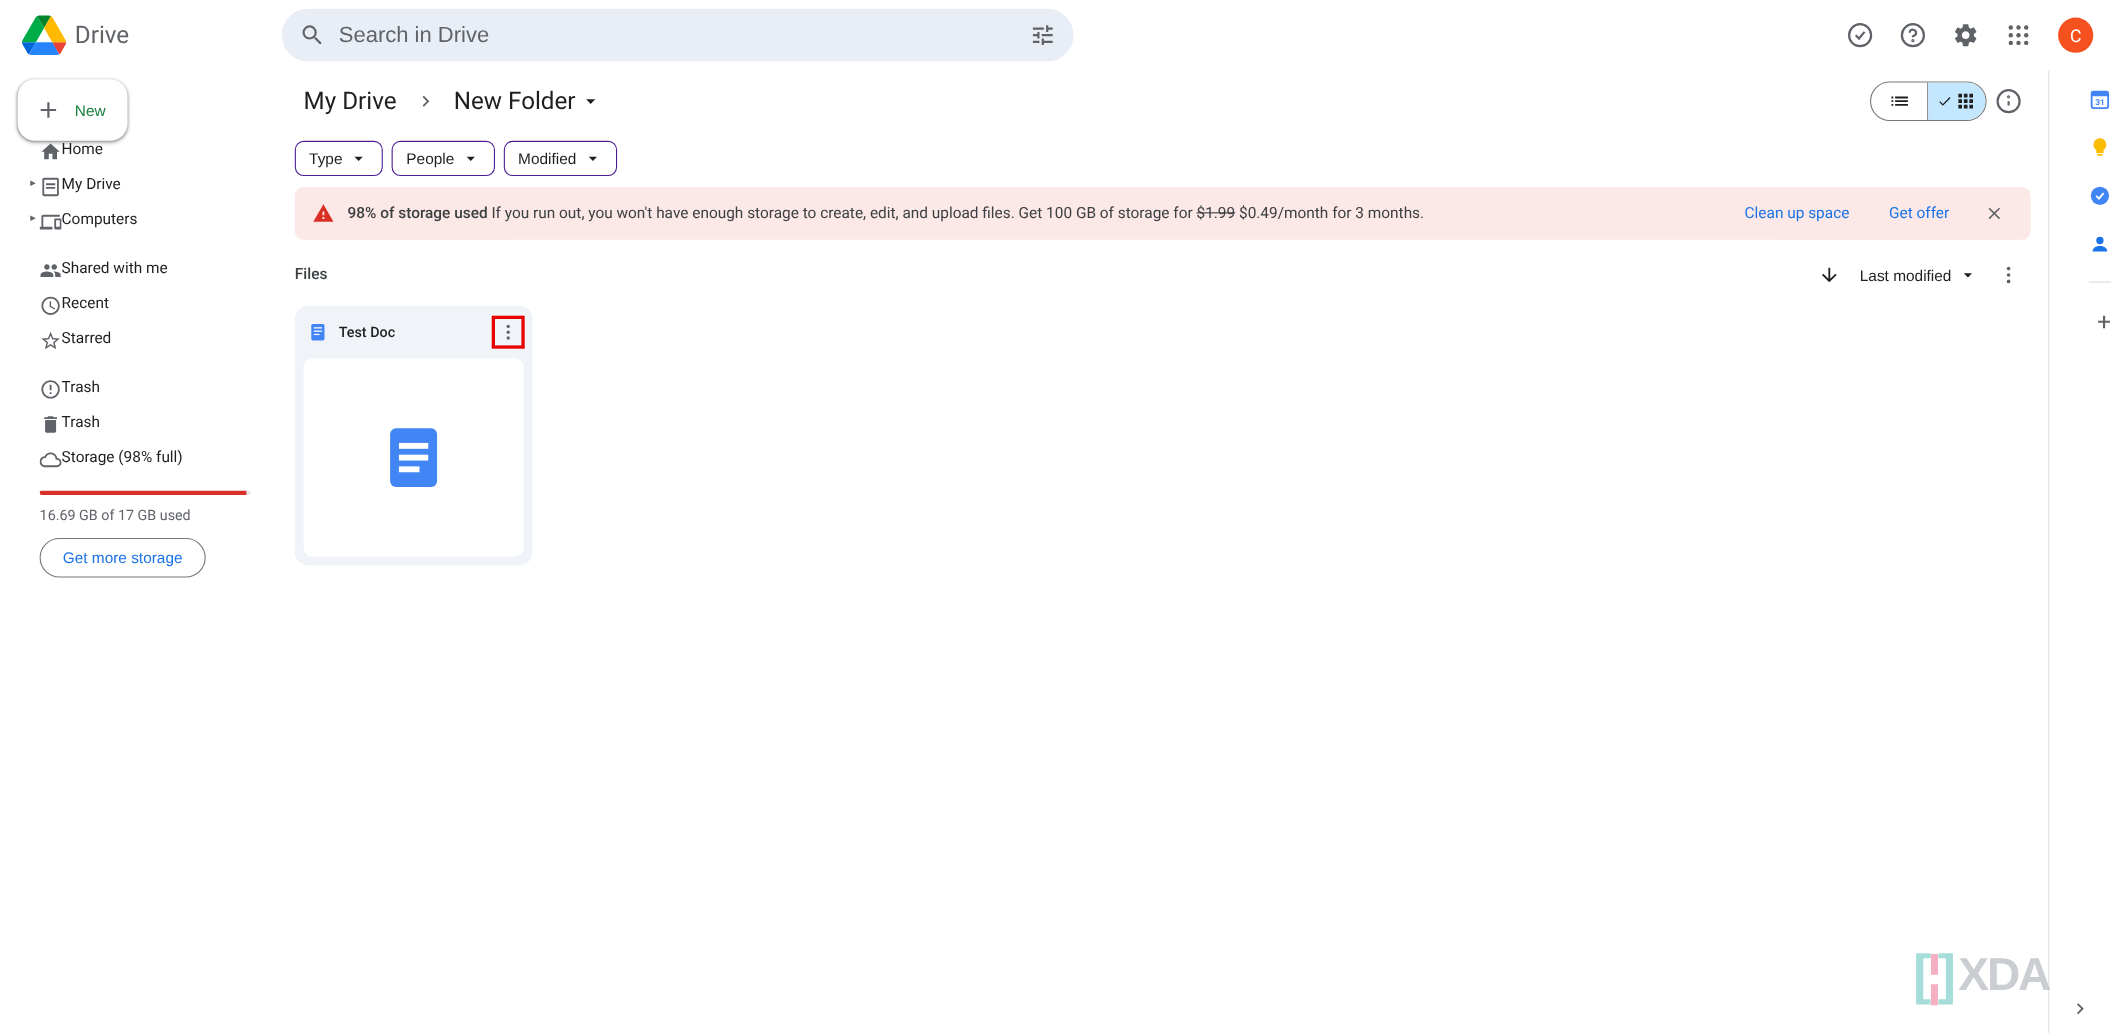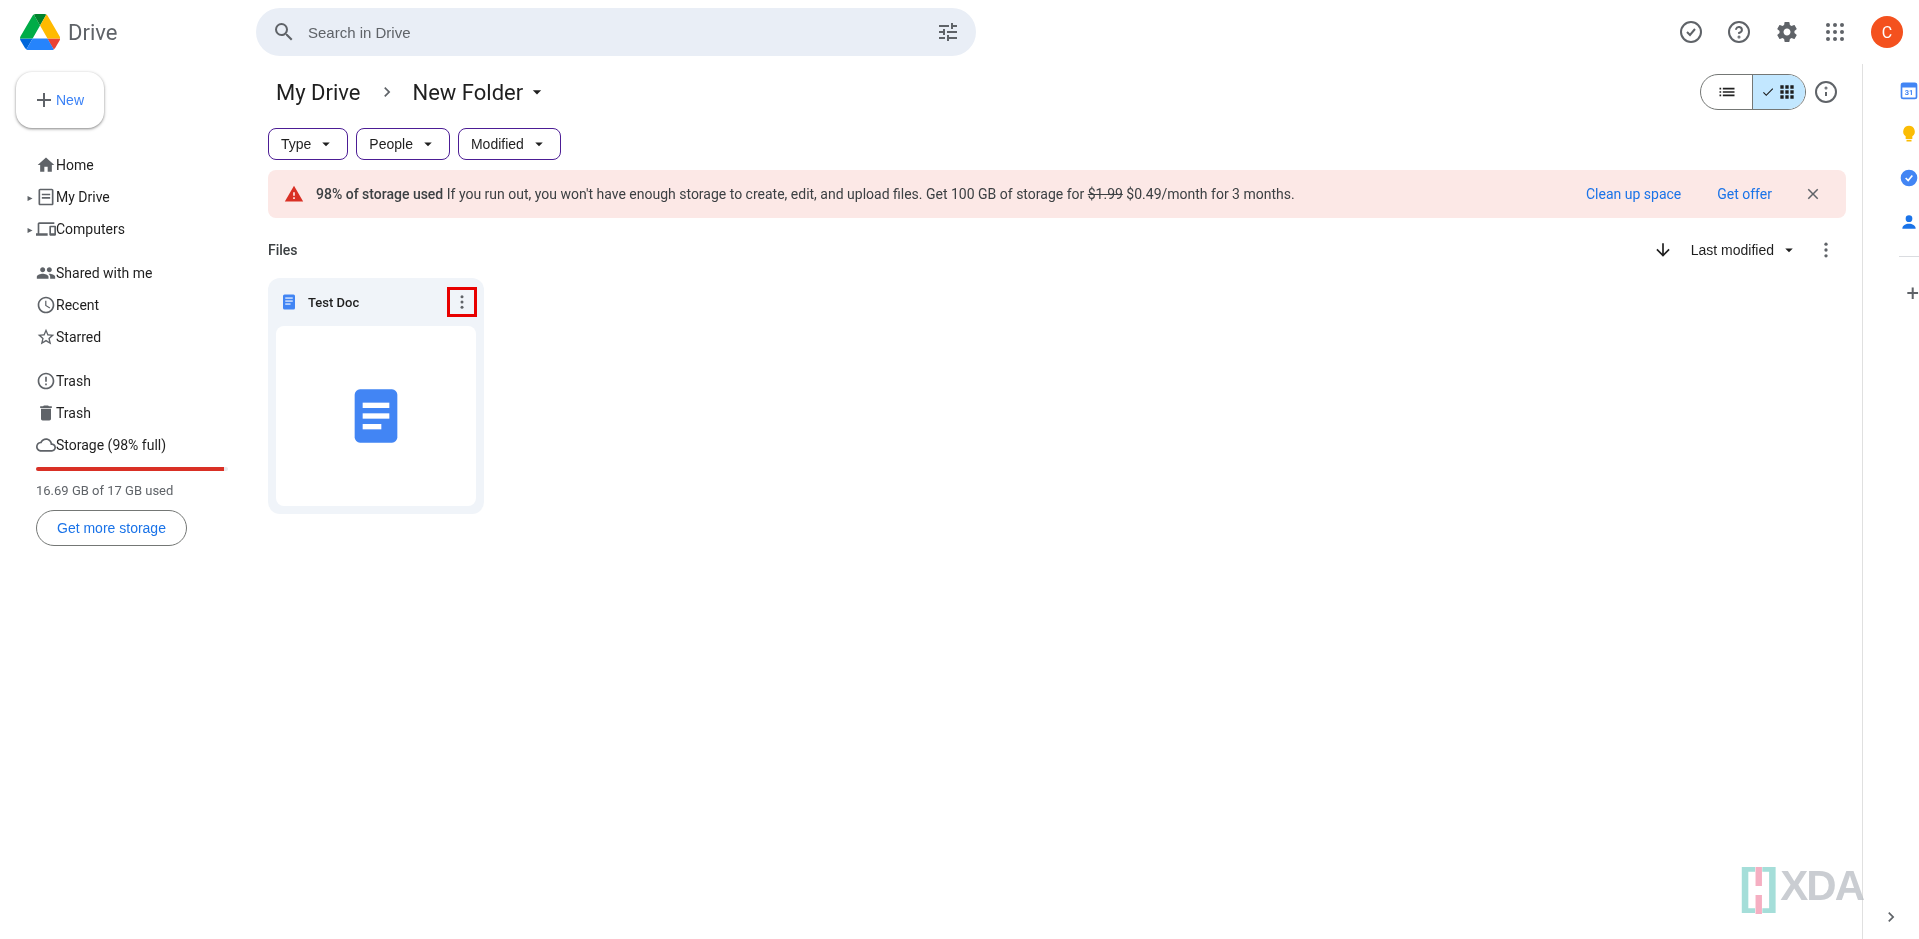--- a/index.html
+++ b/index.html
@@ -5,33 +5,33 @@
 * { box-sizing: border-box; margin: 0; padding: 0; }
 body { font-family: 'Google Sans', Roboto, Arial, sans-serif; font-size: 14px; color: #3c4043; background: #fff; overflow: hidden; width: 1919px; height: 939px; }
 
 
 .header { display: flex; align-items: center; height: 64px; padding: 0 8px; }
 .logo-section { display: flex; align-items: center; width: 248px; padding-left: 12px; }
 .drive-logo { width: 40px; height: 40px; margin-right: 8px; }
 .drive-title { font-size: 22px; color: #5f6368; }
 .search-container { flex: 0 0 720px; height: 48px; background: #e9eef6; border-radius: 24px; display: flex; align-items: center; padding: 0 8px; }
 .search-container .search-btn { width: 40px; height: 40px; border: none; background: none; display: flex; align-items: center; justify-content: center; cursor: pointer; border-radius: 50%; }
-.search-input { flex: 1; border: none; background: none; font-size: 15px; color: #3c4043; outline: none; padding: 0 4px; }
+.search-input { flex: 1; border: none; background: none; font-size: 20px; color: #3c4043; outline: none; padding: 0 4px; }
 .search-input::placeholder { color: #5f6368; }
 .header-spacer { flex: 1; }
 .header-icons { display: flex; align-items: center; gap: 8px; padding-right: 8px; }
 .icon-btn { width: 40px; height: 40px; border: none; background: none; border-radius: 50%; display: flex; align-items: center; justify-content: center; cursor: pointer; color: #5f6368; }
 .avatar { width: 32px; height: 32px; border-radius: 50%; background: #f4511e; color: #fff; display: flex; align-items: center; justify-content: center; font-size: 16px; margin-left: 8px; cursor: pointer; }
 
 
 .body-container { display: flex; height: calc(100% - 64px); }
 .sidebar { width: 256px; padding: 8px 16px 0 16px; flex-shrink: 0; }
-.new-btn { display: flex; align-items: center; height: 56px; padding: 0 20px 0 16px; border-radius: 16px; background: #fff; box-shadow: 0 1px 2px rgba(0,0,0,0.3), 0 1px 3px 1px rgba(0,0,0,0.15); border: none; cursor: pointer; font-size: 14px; font-weight: 500; color: #3b82f6; margin-bottom: 21px; }
+.new-btn { display: flex; align-items: center; gap: 12px; height: 56px; padding: 0 20px 0 16px; border-radius: 16px; background: #fff; box-shadow: 0 1px 2px rgba(0,0,0,0.3), 0 1px 3px 1px rgba(0,0,0,0.15); border: none; cursor: pointer; font-size: 14px; font-weight: 500; color: #15803d; margin-bottom: 0; }
 .nav-list { list-style: none; }
-.nav-item { display: flex; align-items: center; height: 32px; padding: 0 12px 0 8px; border-radius: 16px; cursor: pointer; font-size: 14px; color: #1f1f1f; }
+.nav-item { display: flex; align-items: flex-start; height: 32px; padding: 0 12px 0 8px; border-radius: 16px; cursor: pointer; font-size: 14px; color: #1f1f1f; }
 .nav-item .expand { width: 12px; font-size: 10px; color: #5f6368; text-align: center; }
 .nav-item .expand.none { visibility: hidden; }
 .nav-item .nav-icon { width: 20px; height: 20px; display: flex; align-items: center; justify-content: center; }
 .nav-group-gap { height: 12px; }
 .storage-bar-container { margin: 6px 12px 4px 20px; height: 4px; background: #e8eaed; border-radius: 2px; overflow: hidden; }
 .storage-bar-fill { height: 100%; background: #d93025; width: 98%; }
 .storage-text { padding: 8px 12px 12px 20px; font-size: 13px; color: #5f6368; }
 .get-storage-btn { margin-left: 20px; border: 1px solid #747775; background: none; border-radius: 20px; height: 36px; padding: 0 20px; font-size: 14px; color: #1a73e8; font-weight: 500; cursor: pointer; }
 
 

